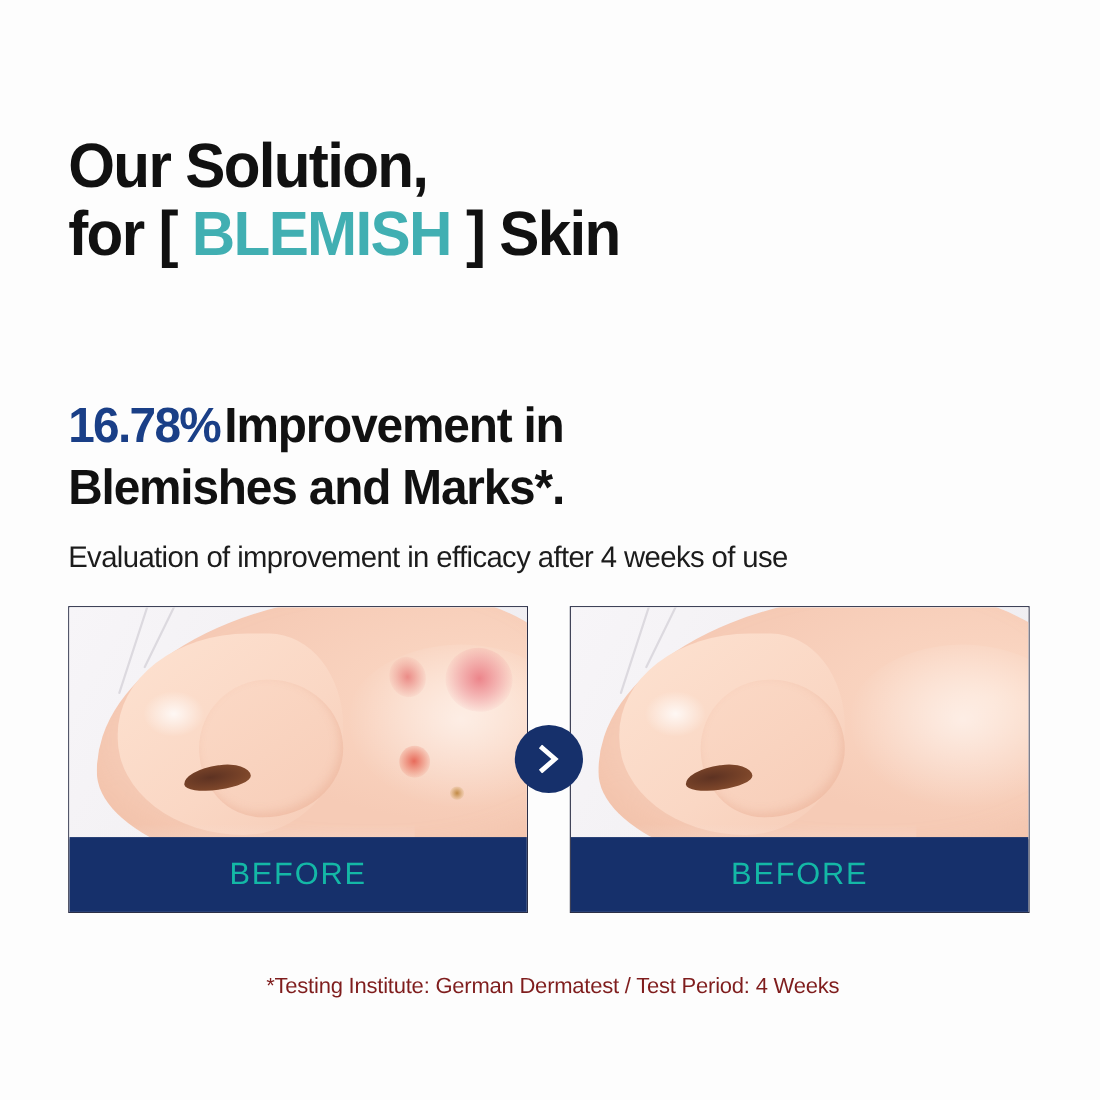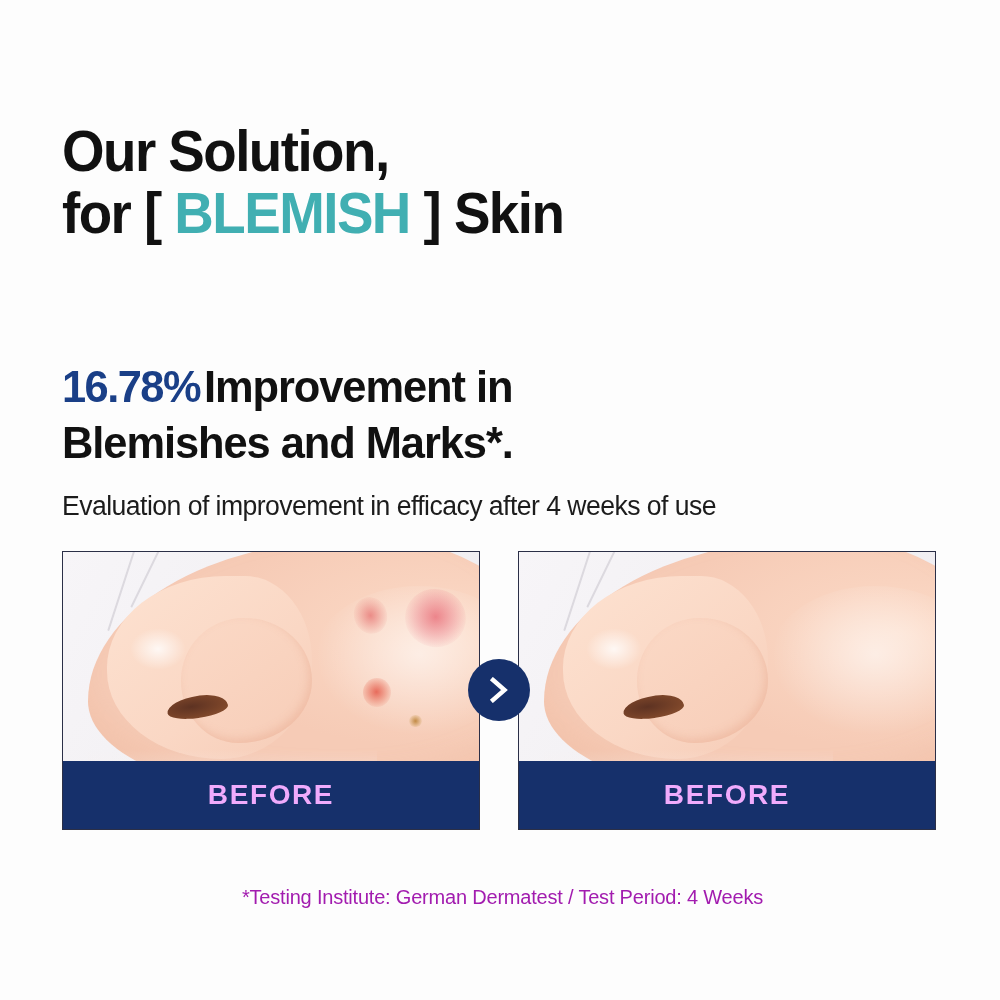--- a/index.html
+++ b/index.html
@@ -234,23 +234,23 @@
     left: 0;
     bottom: 0;
     width: 100%;
     height: 68px;
     background: #16306b;
     display: flex;
     align-items: center;
     justify-content: center;
   }
   .label-text {
-    color: #f0abfc;
+    color: #14b8a6;
     font-size: 28px;
-    font-weight: 700;
+    font-weight: 400;
     letter-spacing: 1.6px;
   }
 
   
   .arrow-badge {
     position: absolute;
     left: 406px;
     top: 108px;
     width: 62px;
     height: 62px;
@@ -265,21 +265,21 @@
 
   
   .footnote {
     position: absolute;
     right: 60px;
     top: 864px;
     font-size: 20px;
     line-height: 26px;
     font-weight: 400;
     letter-spacing: -0.2px;
-    color: #a21caf;
+    color: #7f1d1d;
     white-space: nowrap;
     text-align: left;
   }
 </style>
 </head>
 <body>
 
 <div class="page">
 
   <h1 class="headline">

